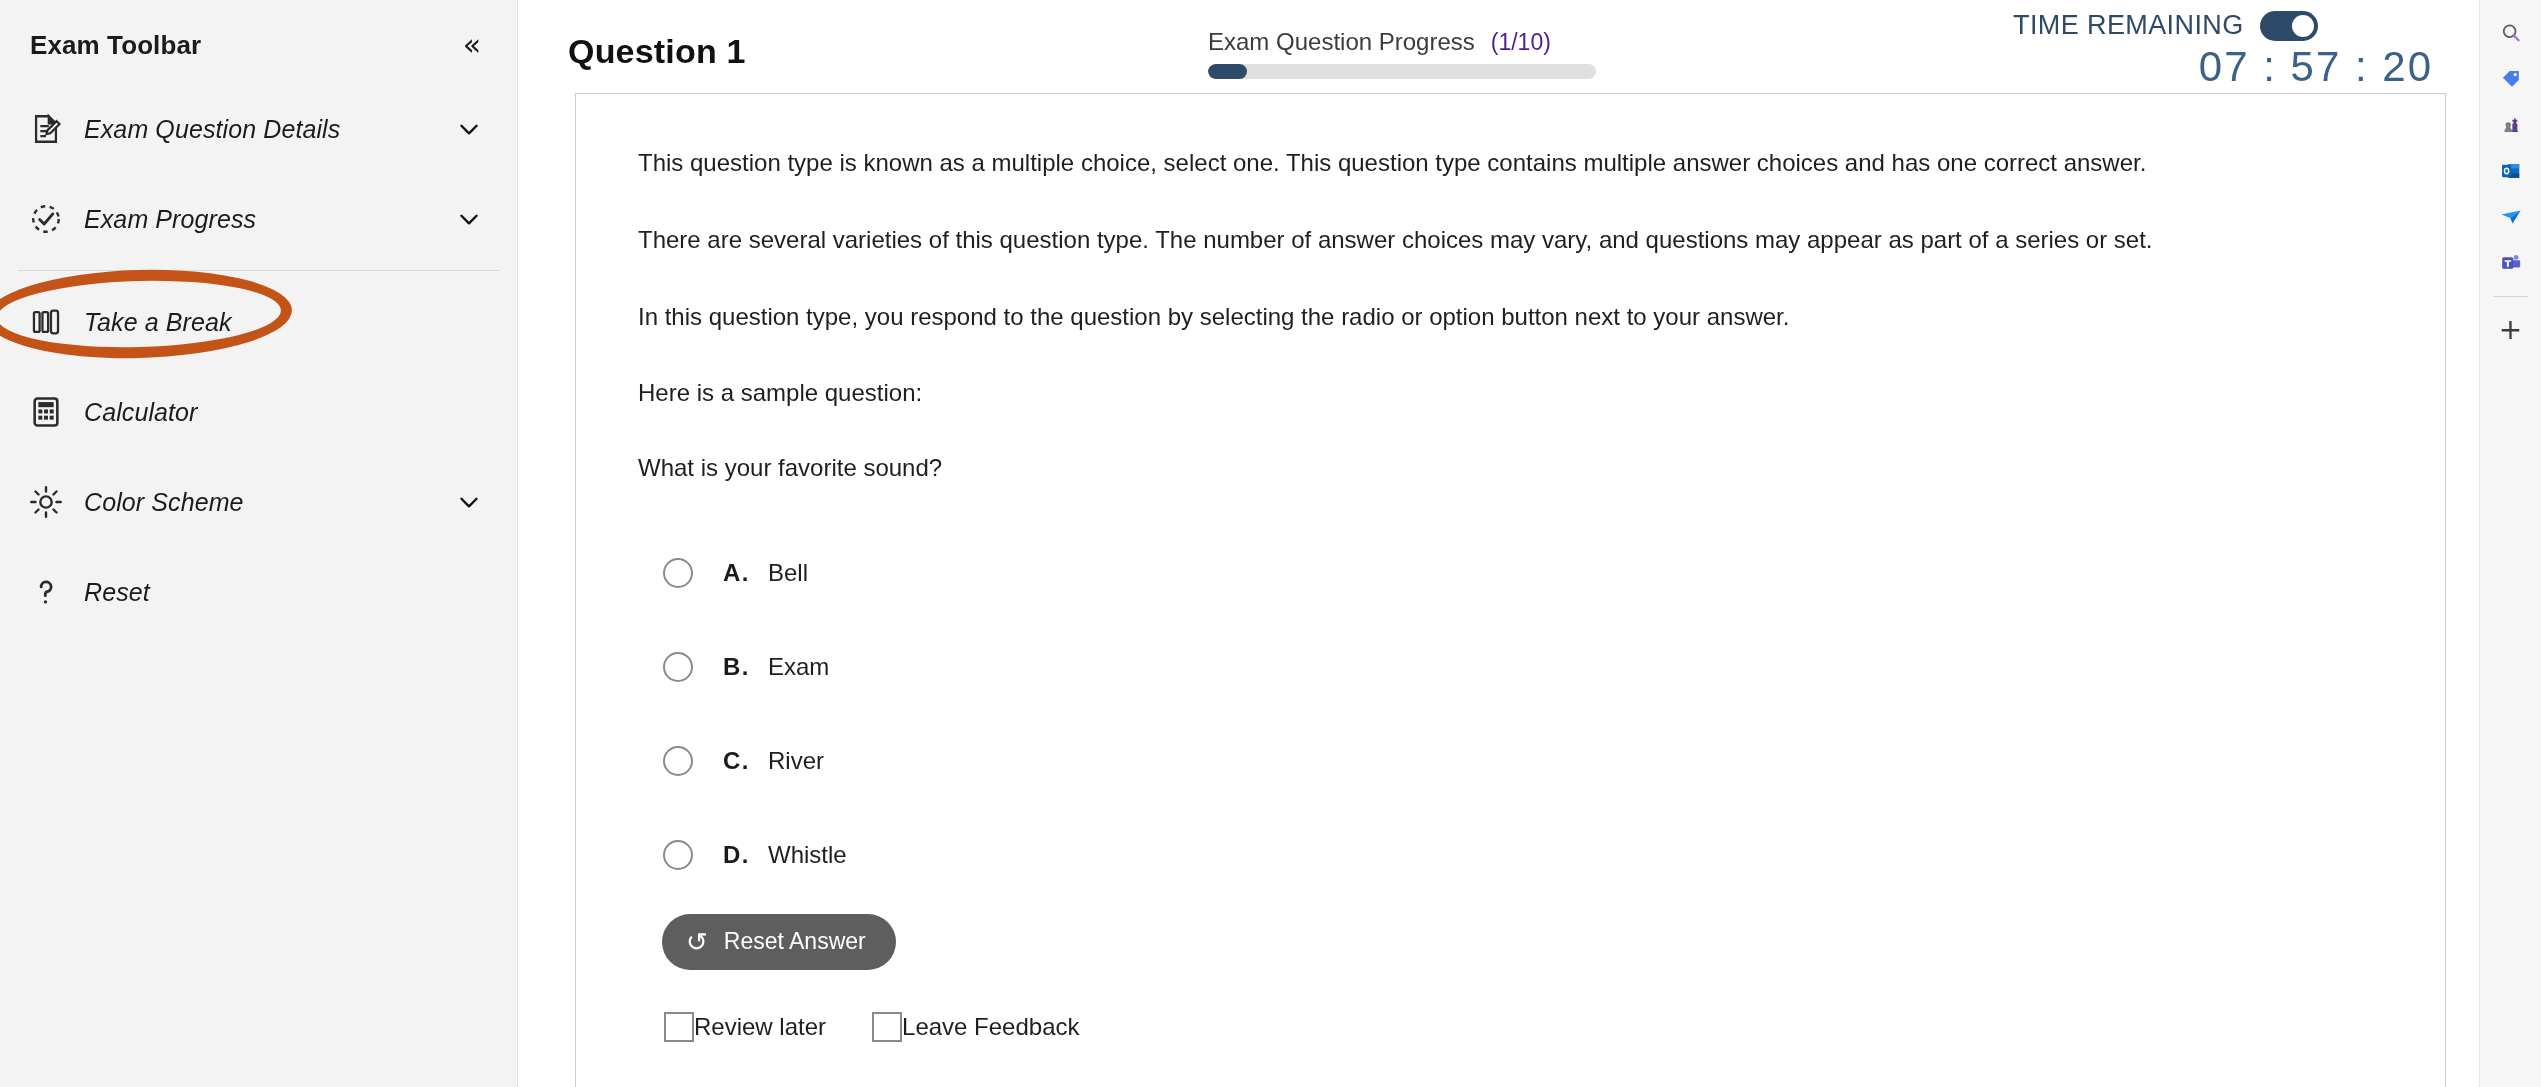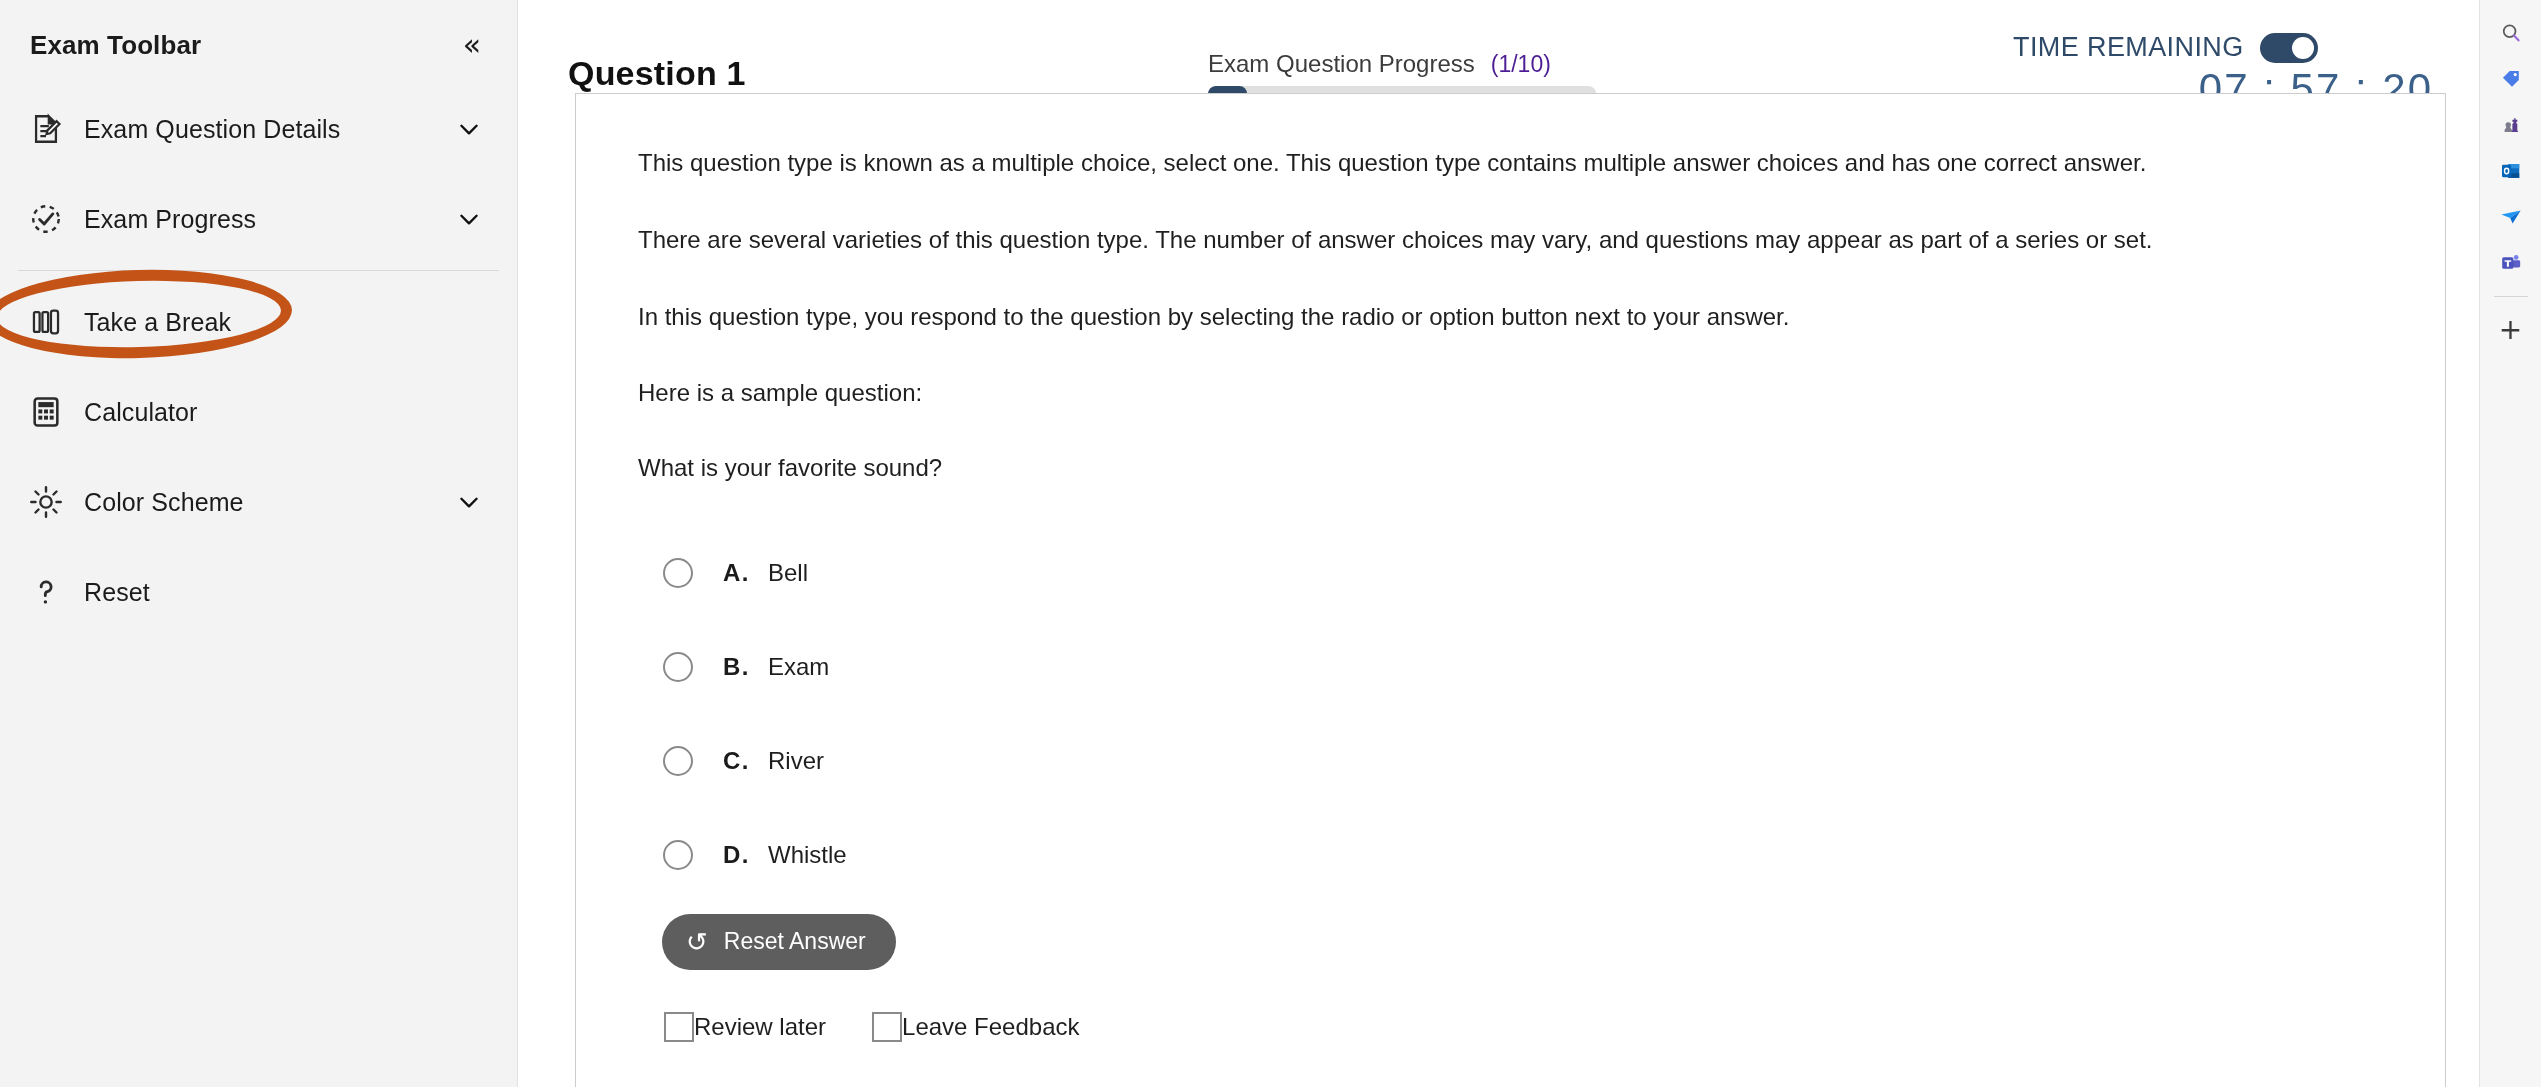--- a/index.html
+++ b/index.html
@@ -46,20 +46,21 @@
     font-family: "DejaVu Sans", sans-serif;
   }
   .sb-list { margin-top: 22px; }
   .sb-item {
     display: flex;
     align-items: center;
     height: 90px;
     padding: 0 30px 0 18px;
     cursor: pointer;
     position: relative;
+    font-style: italic;
   }
   .sb-icon {
     width: 56px;
     flex: 0 0 56px;
     display: flex;
     align-items: center;
     justify-content: center;
     color: #2b2b2b;
   }
   .sb-label {
@@ -103,21 +104,20 @@
     flex: 1;
     height: 1087px;
     background: #ffffff;
     padding: 0;
   }
   .topbar {
     position: relative;
     height: 120px;
     display: flex;
     align-items: flex-start;
-    margin-top: 22px;
   }
   .q-title {
     position: absolute;
     left: 50px;
     top: 32px;
     font-size: 34px;
     font-weight: bold;
     color: #111111;
     letter-spacing: .2px;
   }

